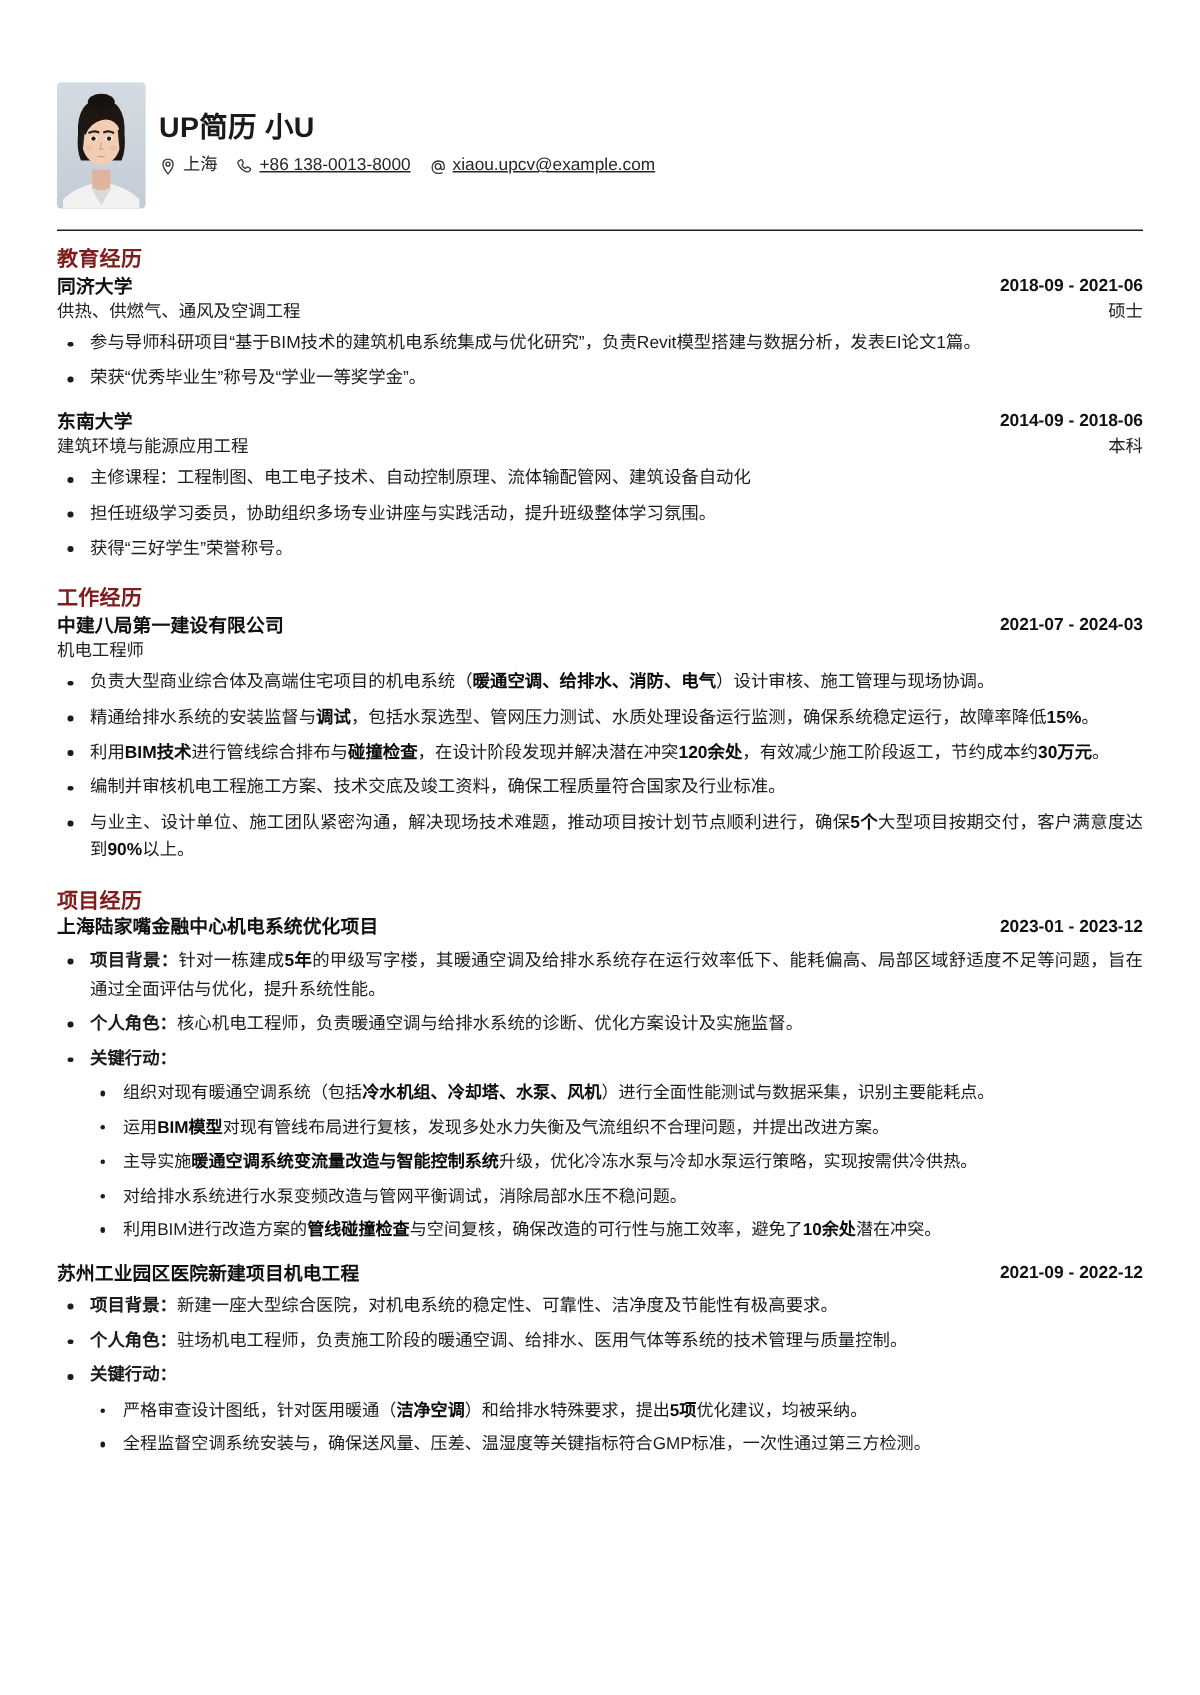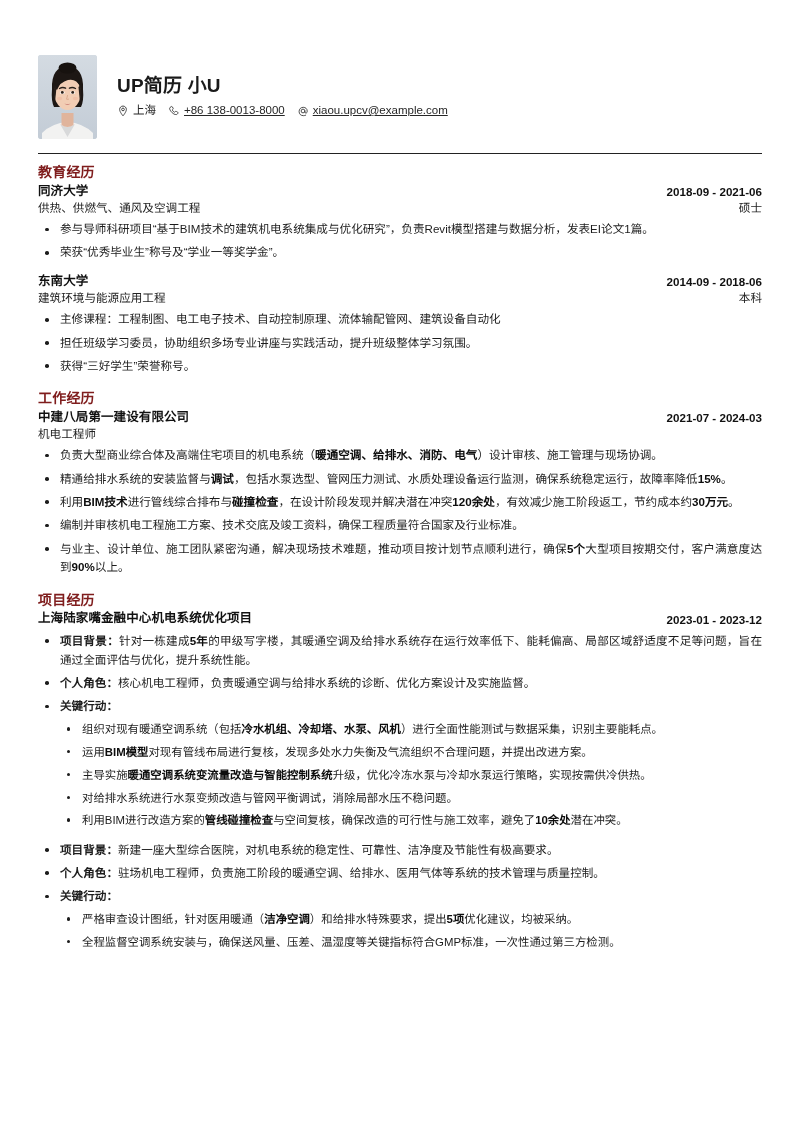--- a/index.html
+++ b/index.html
@@ -20,21 +20,21 @@
     padding: 0 38px 18px 38px;
     position: relative;
   }
 
   
   .header {
     display: flex;
     align-items: center;
     padding-top: 55px;
     padding-bottom: 14px;
-    gap: 20px;
+    gap: 9px;
   }
   .photo {
     width: 59px;
     height: 84px;
     flex: 0 0 59px;
     border-radius: 3px;
     overflow: hidden;
     background: #ccd3da;
     position: relative;
   }
@@ -89,21 +89,21 @@
     color: #7f1d1d;
     line-height: 1.35;
     margin-bottom: 1px;
     letter-spacing: 0.2px;
   }
   .entry { margin-bottom: 2px; }
   .entry + .entry { margin-top: 11px; }
   .entry-row {
     display: flex;
     justify-content: space-between;
-    align-items: flex-end;
+    align-items: flex-start;
     gap: 14px;
     line-height: 1.38;
   }
   .entry-org {
     font-size: 12.5px;
     font-weight: bold;
     color: #111;
     letter-spacing: 0.1px;
   }
   .entry-date {
@@ -339,20 +339,24 @@
               <li>组织对现有暖通空调系统（包括<b>冷水机组、冷却塔、水泵、风机</b>）进行全面性能测试与数据采集，识别主要能耗点。</li>
               <li>运用<b>BIM模型</b>对现有管线布局进行复核，发现多处水力失衡及气流组织不合理问题，并提出改进方案。</li>
               <li>主导实施<b>暖通空调系统变流量改造与智能控制系统</b>升级，优化冷冻水泵与冷却水泵运行策略，实现按需供冷供热。</li>
               <li>对给排水系统进行水泵变频改造与管网平衡调试，消除局部水压不稳问题。</li>
               <li>利用BIM进行改造方案的<b>管线碰撞检查</b>与空间复核，确保改造的可行性与施工效率，避免了<b>10余处</b>潜在冲突。</li>
             </ul></li>
         </ul>
     </div>
 
     <div class="entry">
+      <div class="entry-row">
+        <span class="entry-org">苏州工业园区医院新建项目机电工程</span>
+        <span class="entry-date">2021-09 - 2022-12</span>
+      </div>
       <ul class="blist">
           <li><span class="lbl">项目背景：</span>新建一座大型综合医院，对机电系统的稳定性、可靠性、洁净度及节能性有极高要求。</li>
           <li><span class="lbl">个人角色：</span>驻场机电工程师，负责施工阶段的暖通空调、给排水、医用气体等系统的技术管理与质量控制。</li>
           <li class="has-sub"><span class="lbl">关键行动：</span><ul class="sublist">
               <li>严格审查设计图纸，针对医用暖通（<b>洁净空调</b>）和给排水特殊要求，提出<b>5项</b>优化建议，均被采纳。</li>
               <li>全程监督空调系统安装与，确保送风量、压差、温湿度等关键指标符合GMP标准，一次性通过第三方检测。</li>
             </ul></li>
         </ul>
     </div>
   </div>

